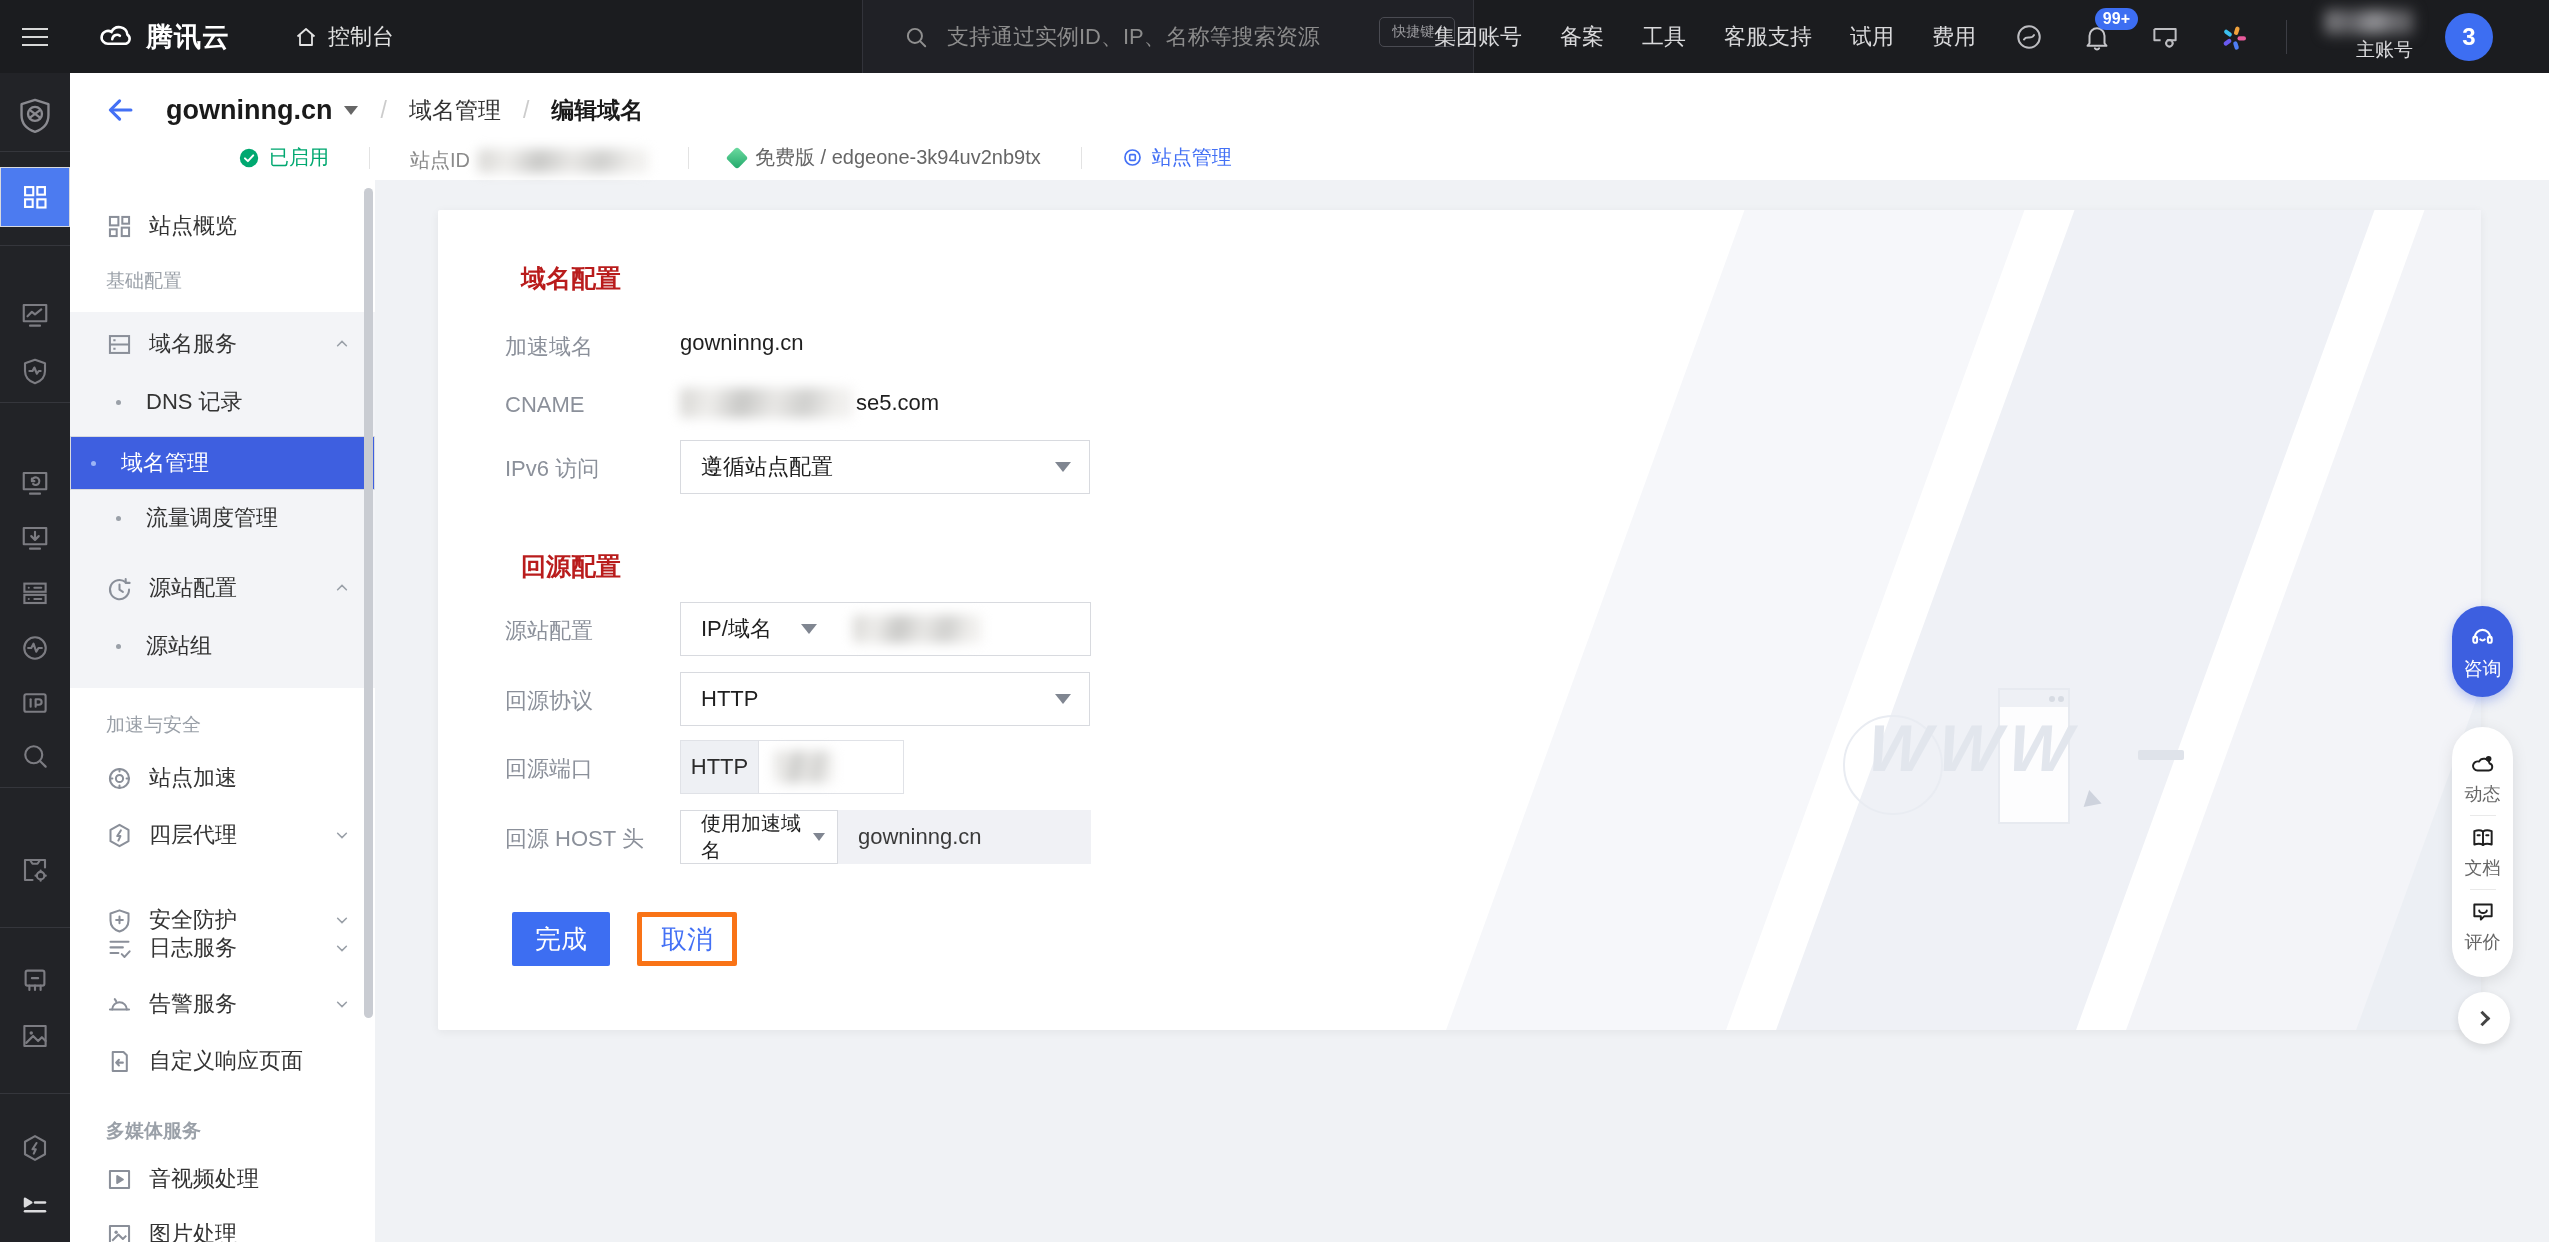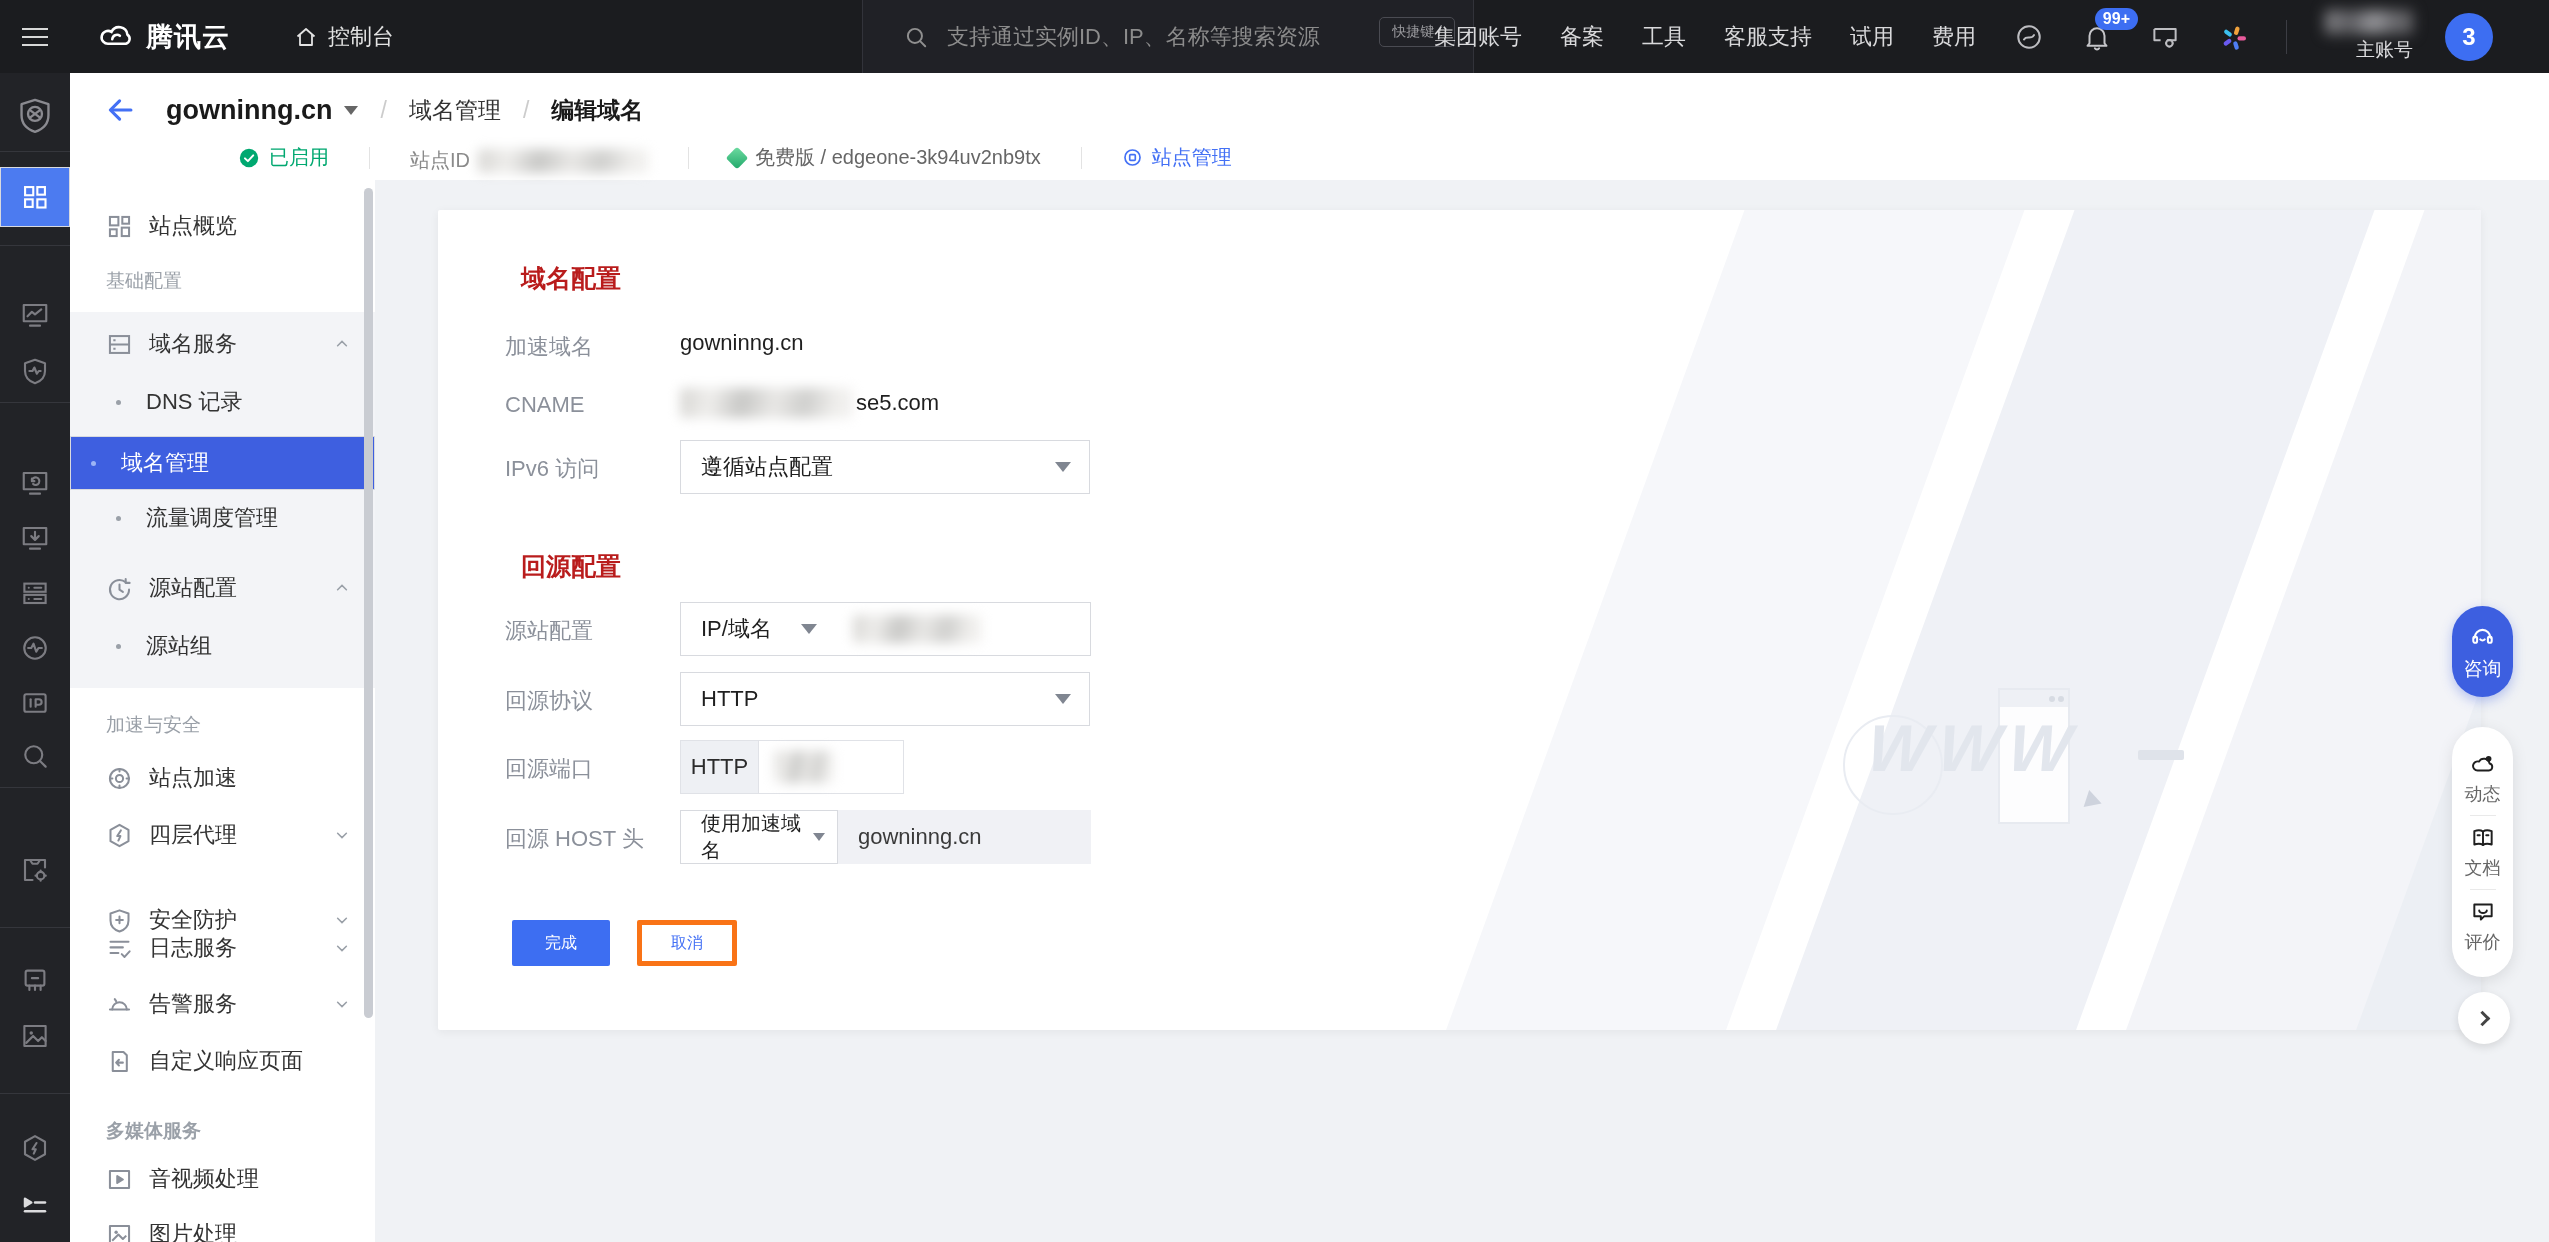--- a/index.html
+++ b/index.html
@@ -101,22 +101,22 @@
   .sel { position:absolute; height:54px; background:#fff; border:1px solid #d8dadf; display:flex; align-items:center;
     padding:0 20px; font-size:22px; color:#1f1f1f; cursor:pointer; }
   .sel .tri { position:absolute; right:18px; width:0; height:0; border-left:8px solid transparent; border-right:8px solid transparent;
     border-top:10px solid #808691; }
   .inputbox { position:absolute; height:54px; background:#fff; border:1px solid #d8dadf; display:flex; align-items:center; padding:0 18px; }
   .portgroup { position:absolute; height:54px; border:1px solid #e0e2e7; display:flex; align-items:stretch; background:#fff; }
   .portscheme { width:78px; background:#eef0f4; border-right:1px solid #e0e2e7; display:flex; align-items:center; justify-content:center;
     font-size:22px; color:#2b2b2b; }
   .hostinput { position:absolute; height:54px; background:#f0f1f5; display:flex; align-items:center; padding:0 20px;
     font-size:22px; color:#3a3a3a; }
-  .btn { position:absolute; height:46px; display:flex; align-items:center; justify-content:center; font-size:16px;
-    border-radius:2px; cursor:pointer;margin-top:8px; }
+  .btn { position:absolute; height:54px; display:flex; align-items:center; justify-content:center; font-size:26px;
+    border-radius:2px; cursor:pointer; }
   .btn.primary { background:#3d6ef2; color:#fff; border:none; }
   .btn.ghost { background:#fff; color:#4370f5; border:5px solid #f97316; }
 
   
   .consult { position:absolute; left:2452px; top:606px; width:61px; height:91px; border-radius:31px; background:#3d5fe0; z-index:40;
     display:flex; flex-direction:column; align-items:center; justify-content:center; gap:7px; color:#fff; cursor:pointer;
     box-shadow:0 4px 12px rgba(61,95,224,.35); }
   .consult span { font-size:19px; }
   .floatmenu { position:absolute; left:2452px; top:727px; width:61px; height:250px; border-radius:31px; background:#fff; z-index:40;
     box-shadow:0 4px 16px rgba(0,0,0,.10); display:flex; flex-direction:column; align-items:center; justify-content:center; }

